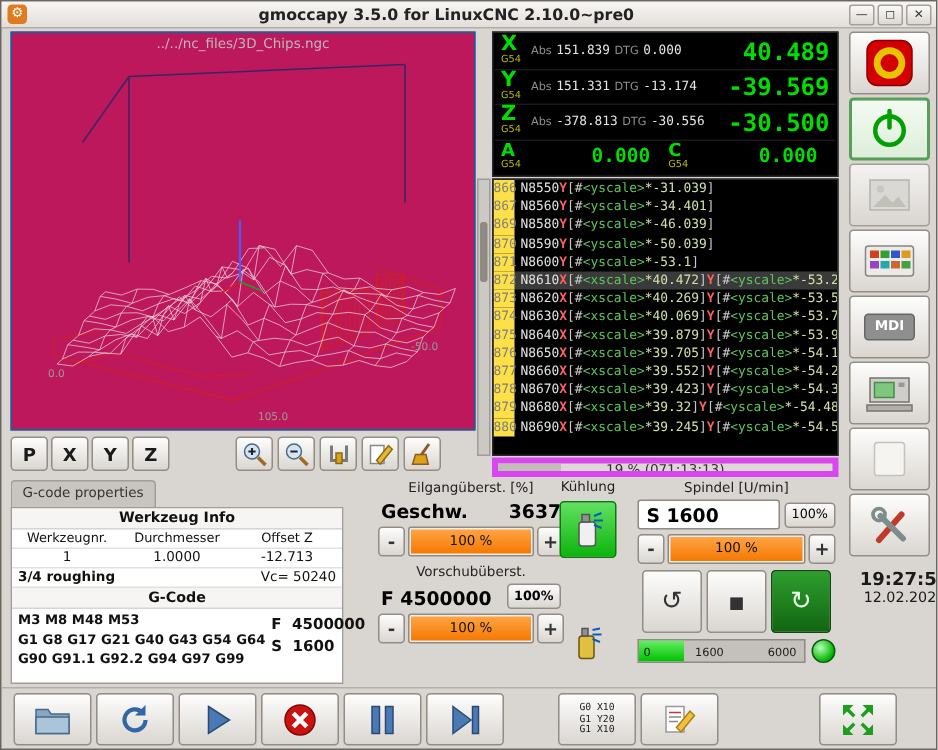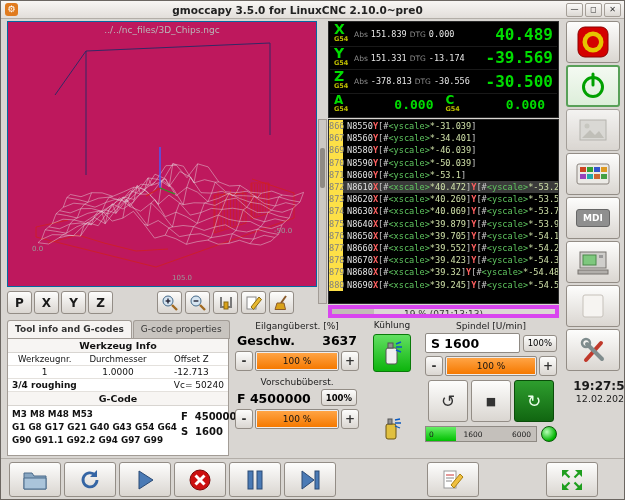--- a/index.html
+++ b/index.html
@@ -22,21 +22,21 @@
 #view-bar{left:6px;top:289px;width:310px;height:25px;display:flex;align-items:center}
 #letter-btns{display:flex;gap:2px}
 .letter-btn{width:25px;height:23px;font-size:12px;font-weight:bold;color:#1a1a1a}
 #icon-btns{display:flex;gap:3px;margin-left:44px}
 .icon-btn{width:25px;height:23px}
 
 #dro{left:327px;top:20px;width:231px;height:97px;background:#000;border:1px solid #2a2a2a;display:flex;flex-direction:column;padding:1px}
 .dro-row{flex:1;display:flex;align-items:center;border-bottom:1px solid #191919;padding:0 4px}
 .dro-row:last-child{border-bottom:none}
 .dro-letter{color:#00dd00;font-weight:bold;font-size:14px;width:18px;line-height:10px;display:flex;flex-direction:column}
-.dro-sys{color:#bdbd00;font-size:6.5px;font-weight:bold;display:block}
+.dro-sys{color:#bdbd00;font-size:6.5px;font-weight:normal;display:block}
 .dro-mid{font-size:7.5px;color:#8e8e8e;display:flex;gap:3px;align-items:baseline;margin-left:2px;white-space:nowrap}
 .dro-mid .v{color:#e6e6e6;font-size:8.5px;font-family:"DejaVu Sans Mono",monospace}
 .dro-big{margin-left:auto;color:#00dd00;font-weight:bold;font-size:16px;font-family:"DejaVu Sans Mono",monospace}
 .dro-row.rotary{display:flex;gap:4px}
 .rot-half{flex:1;display:flex;align-items:center}
 .rot-letter{color:#00dd00;font-weight:bold;font-size:12px;line-height:9px;display:flex;flex-direction:column}
 .rot-val{margin-left:auto;color:#00dd00;font-weight:bold;font-size:13px;font-family:"DejaVu Sans Mono",monospace;padding-right:8px}
 
 #gcode-scroll{left:317px;top:118px;width:9px;height:185px;background:#ccc8c3;border:1px solid #a29c96}
 #gcode-thumb{position:absolute;left:1px;top:28px;width:5px;height:40px;background:#8f8a84;border-radius:2px}
@@ -62,21 +62,21 @@
 .tp-cols,.tp-vals{display:flex;border-bottom:1px solid #e4e1dd}
 .tp-cols span,.tp-vals span{flex:1;text-align:center;padding:1px 0}
 .tp-cols{font-size:8.6px}
 .tp-desc{display:flex;justify-content:space-between;padding:1px 4px;border-bottom:1px solid #e4e1dd}
 .tp-desc .d{font-weight:bold}
 .tp-body{display:flex;justify-content:space-between}
 .tp-codes{font-weight:bold;font-size:8.8px;line-height:13px;padding:2px 4px;white-space:nowrap}
 .tp-fs{font-weight:bold;font-size:10px;padding:3px 8px 0 0;text-align:left;line-height:15px;white-space:nowrap}
 
 .ovr-title{font-size:9px;color:#222;text-align:center;margin:1px 0}
-#ovr{left:232px;top:318px;width:128px;height:137px;padding:1px 2px}
+#ovr{left:249px;top:318px;width:128px;height:137px;padding:1px 2px}
 .ovr-row{display:flex;justify-content:space-between;align-items:flex-end;font-weight:bold;font-size:12.5px;padding:0 2px;margin:2px 0}
 .slider-row{display:flex;gap:2px;align-items:center;margin:3px 0 6px 0}
 .sbtn{width:18px;height:20px;font-size:12px;font-weight:bold;color:#333}
 .slider{flex:1;height:20px;border:1px solid #8f8a84;background:#efeceb;position:relative;font-size:9px;display:flex;align-items:center;justify-content:center;border-radius:2px;overflow:hidden}
 .slider .fill{position:absolute;left:1px;top:1px;bottom:1px;width:calc(100% - 2px);background:linear-gradient(#ffa445,#f57900)}
 .slider span{position:relative;color:#141414}
 .pct{font-size:8.5px;height:17px;padding:0 4px}
 
 #coolant{left:362px;top:318px;width:58px;height:137px;text-align:center}
 #mist-btn{width:38px;height:38px;margin:4px auto 0 auto;background:linear-gradient(#62e062,#0db40d);border:1px solid #0a7a0a}
@@ -353,21 +353,20 @@
         <span class="gc-text"><span class="gc-n">N8690</span><span class="gc-axis">X</span>[#<span class="gc-var">&lt;xscale&gt;</span><span class="gc-num">*39.245</span>]<span class="gc-axis">Y</span>[#<span class="gc-var">&lt;yscale&gt;</span><span class="gc-num">*-54.557</span>]</span>
       </div>
     </div>
 
   <div class="abs" id="progress">
     <div id="progress-fill" style="width: 19%;"></div>
     <div id="progress-text">19 % (071:13:13)</div>
   </div>
 
   <div class="abs" id="tabs">
-    <div class="tab active">Tool info and G-codes</div>
     <div class="tab">G-code properties</div>
   </div>
   <div class="abs" id="tool-panel">
     <div class="tp-header">Werkzeug Info</div>
     <div class="tp-cols">
       <span>Werkzeugnr.</span>
       <span>Durchmesser</span>
       <span>Offset Z</span>
     </div>
     <div class="tp-vals">
@@ -597,20 +596,27 @@
           </svg>
         </span>
     </div>
     <div class="btn bb" style="left:283px">
       <span>
           <svg width="24" height="24" viewBox="0 0 24 24">
             <path d="M4 3 L16 12 L4 21 Z" fill="#4a7ab5" stroke="#2a4a75"></path>
             <rect x="17" y="3" width="4" height="18" fill="#4a7ab5" stroke="#2a4a75"></rect>
           </svg>
         </span>
+    </div>
+    <div class="btn bb" style="left:371px">
+      <div id="mdi-hist">
+          <div>G0 X10</div>
+          <div>G1 Y20</div>
+          <div>G1 X10</div>
+        </div>
     </div>
     <div class="btn bb" style="left:426px">
       <span>
           <svg width="24" height="22" viewBox="0 0 24 22">
             <rect x="3" y="2" width="12" height="17" fill="#fff" stroke="#999"></rect>
             <line x1="5" y1="6" x2="13" y2="6" stroke="#cc3333" stroke-width="1"></line>
             <line x1="5" y1="9" x2="13" y2="9" stroke="#888" stroke-width="1"></line>
             <line x1="5" y1="12" x2="11" y2="12" stroke="#888" stroke-width="1"></line>
             <path d="M10 16 L19 5 L22 8 L13 19 Z" fill="#f0c040" stroke="#a88010"></path>
           </svg>

